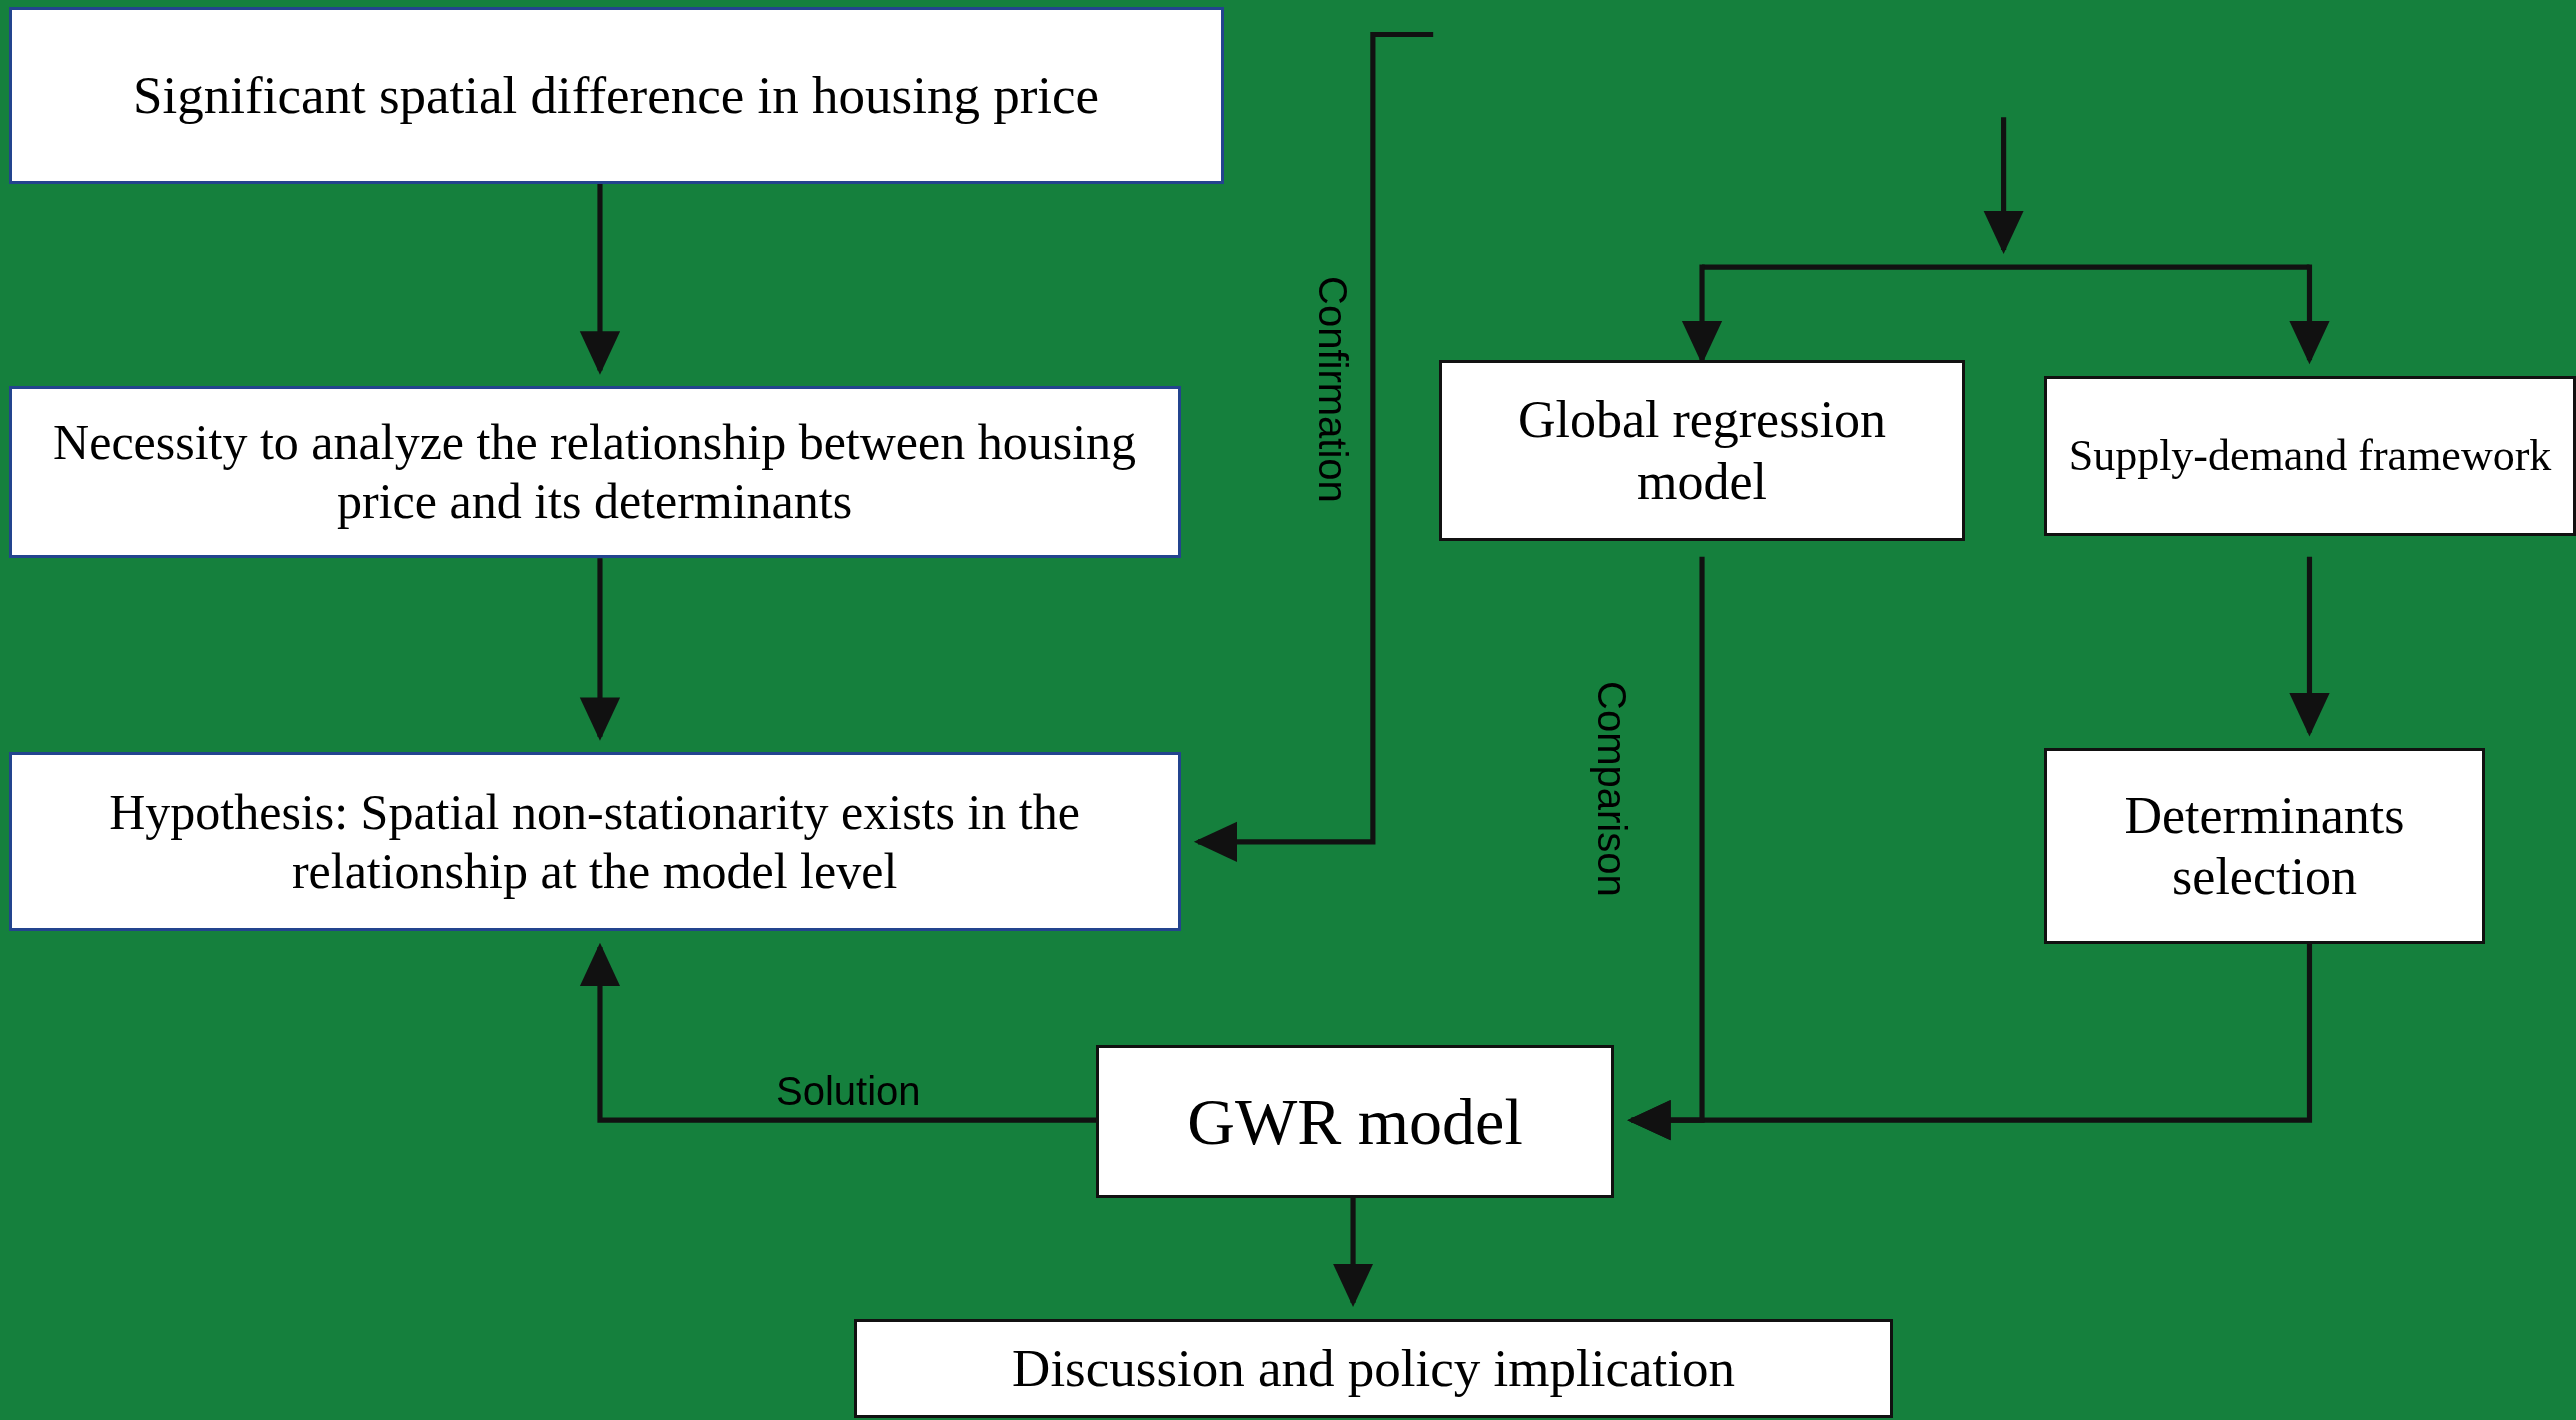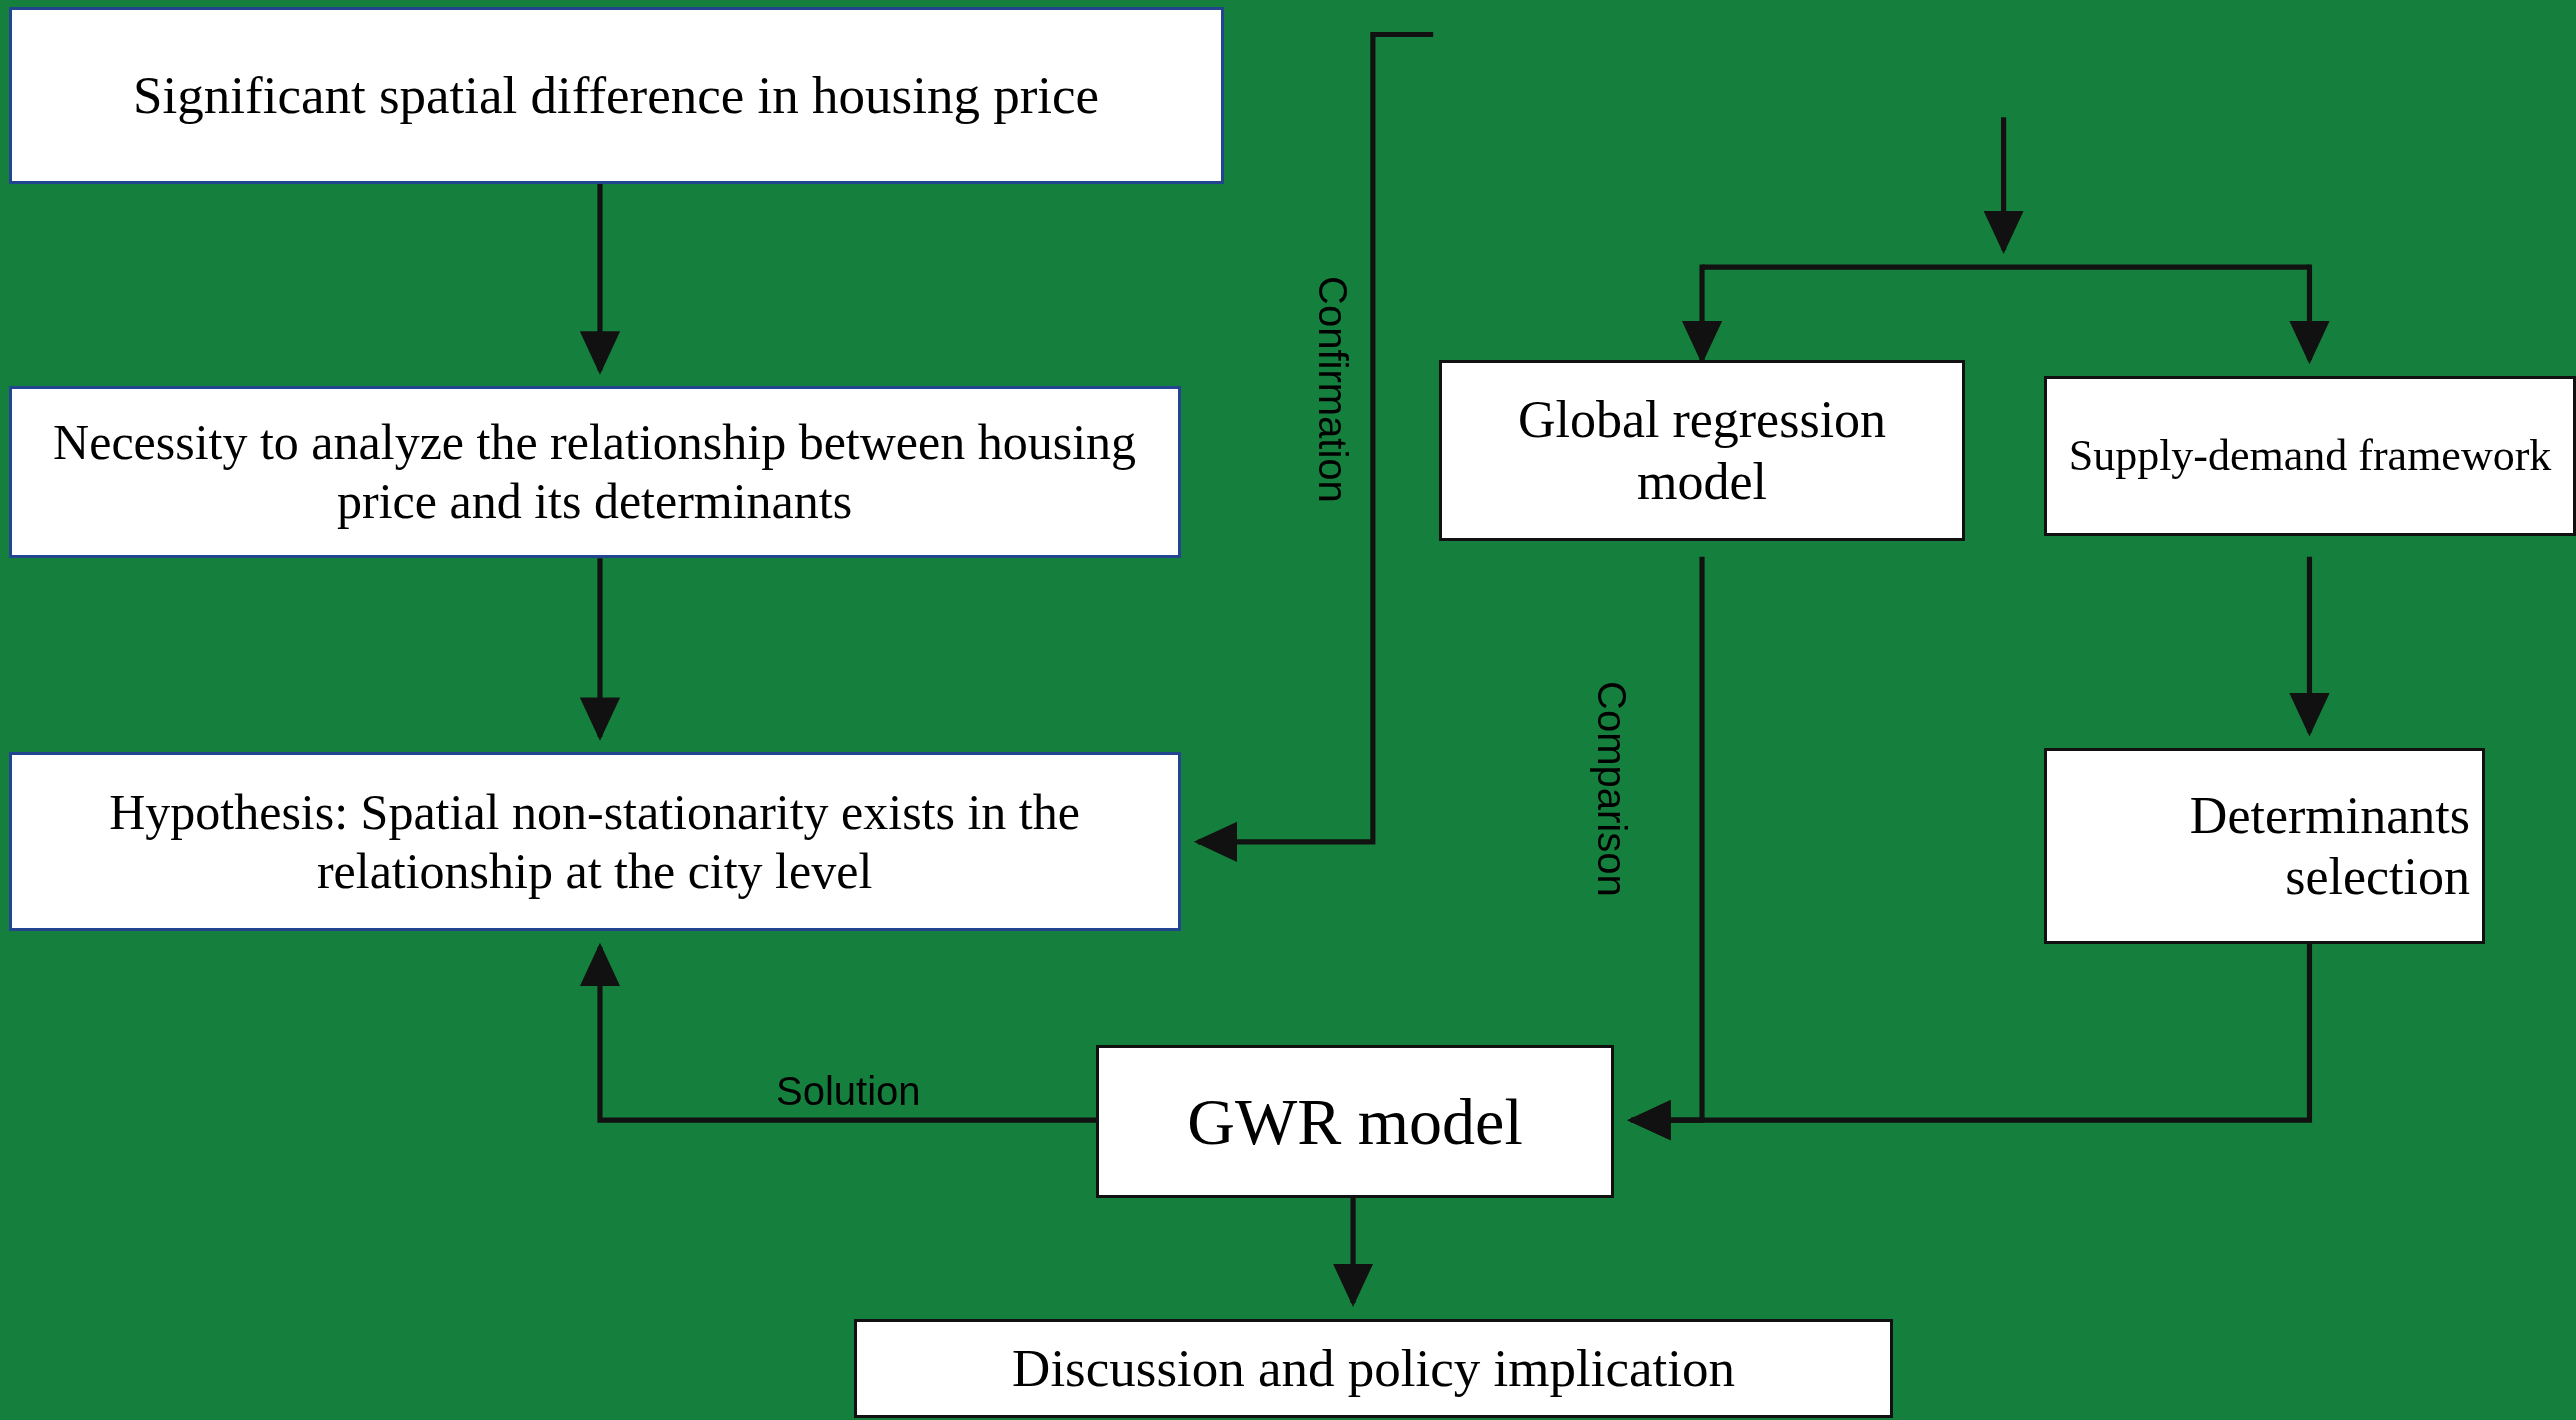--- a/index.html
+++ b/index.html
@@ -116,33 +116,33 @@
 
   <div class="node blue" style="left:8.6px; top:6.9px; width:1215px; height:177px; font-size:53px;">
     <span class="label">Significant spatial difference in housing price</span>
   </div>
 
   <div class="node blue" style="left:8.6px; top:386px; width:1172px; height:172px; font-size:50px;">
     <span class="label">Necessity to analyze the relationship between housing price and its determinants</span>
   </div>
 
   <div class="node blue" style="left:8.6px; top:752px; width:1172px; height:179px; font-size:50px;">
-    <span class="label">Hypothesis: Spatial non-stationarity exists in the relationship at the city level</span>
+    <span class="label">Hypothesis: Spatial non-stationarity exists in the relationship at the model level</span>
   </div>
 
 
   <div class="node black" style="left:1439px; top:360px; width:526px; height:181px; font-size:52px;">
     <span class="label">Global regression model</span>
   </div>
 
   <div class="node black" style="left:2044px; top:376px; width:532px; height:160px; font-size:44px;">
     <span class="label">Supply-demand framework</span>
   </div>
 
-  <div class="node black" style="left:2044px; top:748px; width:441px; height:196px; font-size:52px;text-align:right;">
+  <div class="node black" style="left:2044px; top:748px; width:441px; height:196px; font-size:52px;">
     <span class="label">Determinants selection</span>
   </div>
 
   <div class="node black" style="left:1096px; top:1045px; width:518px; height:153px; font-size:66px;">
     <span class="label">GWR model</span>
   </div>
 
   <div class="node black" style="left:834px; top:1319px; width:1039px; height:99px; font-size:53px;margin-left:20px;">
     <span class="label">Discussion and policy implication</span>
   </div>

